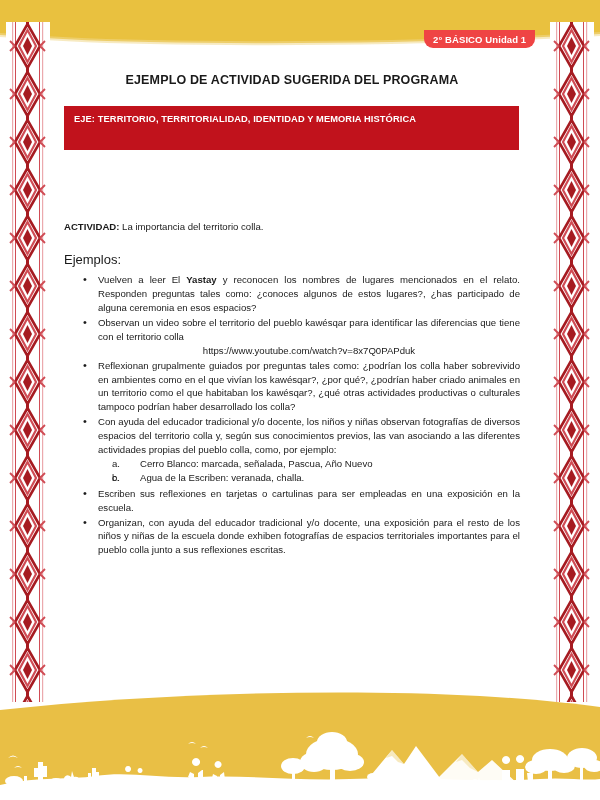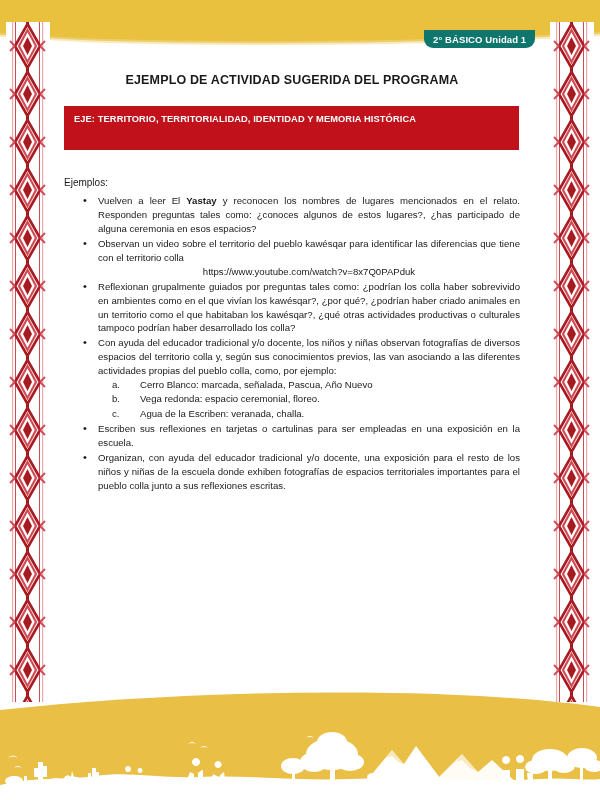--- a/index.html
+++ b/index.html
@@ -34,21 +34,21 @@
     pointer-events: none;
   }
   .header-band svg { display: block; }
 
   .badge {
     position: absolute;
     top: 30px;
     left: 424px;
     height: 18px;
     padding: 0 9px 0 9px;
-    background: #0f766e;
+    background: #ef4444;
     border-bottom-left-radius: 9px;
     border-bottom-right-radius: 9px;
     color: #ffffff;
     font-size: 9.5px;
     font-weight: bold;
     letter-spacing: .1px;
     display: flex;
     align-items: center;
     justify-content: flex-end;
     white-space: nowrap;
@@ -103,22 +103,22 @@
 
   .activity-line {
     margin-top: 70px;
     font-size: 9.6px;
     color: #1a1a1a;
     line-height: 1.45;
   }
   .activity-line .lbl { font-weight: bold; }
 
   .examples-label {
-    margin-top: 27px;
-    font-size: 10px;
+    margin-top: 18px;
+    font-size: 13px;
     color: #1a1a1a;
   }
 
   ul.bullets {
     list-style: none;
     margin: 6px 0 0 0;
     padding: 0;
   }
   ul.bullets > li {
     position: relative;
@@ -224,20 +224,23 @@
   </div>
 
   <div class="content">
 
     <div class="doc-title">EJEMPLO DE ACTIVIDAD SUGERIDA DEL PROGRAMA</div>
 
     <div class="eje-banner">
       <span class="eje-banner-text">EJE: TERRITORIO, TERRITORIALIDAD, IDENTIDAD Y MEMORIA HISTÓRICA</span>
     </div>
 
+    <div class="activity-line">
+      <span class="lbl">ACTIVIDAD:</span><span> </span><span>La importancia del territorio colla.</span>
+    </div>
 
     <div class="examples-label">Ejemplos:</div>
 
     <ul class="bullets">
 
       <li>
         <span>Vuelven a leer El </span><span class="bold">Yastay</span><span> y reconocen los nombres de lugares mencionados en el relato. Responden preguntas tales como: ¿conoces algunos de estos lugares?, ¿has participado de alguna ceremonia en esos espacios?</span>
       </li>
 
       <li class="nojust">
@@ -251,21 +254,20 @@
 
       <li>
         <span>Con ayuda del educador tradicional y/o docente, los niños y niñas observan fotografías de diversos espacios del territorio colla y, según sus conocimientos previos, las van asociando a las diferentes actividades propias del pueblo colla, como, por ejemplo:</span>
         <ol class="sublist">
           <li>
             <span class="marker">a.</span>
             <span>Cerro Blanco: marcada, señalada, Pascua, Año Nuevo</span>
           </li>
           <li>
             <span class="marker">b.</span>
-            <span>Vega redonda: espacio ceremonial, floreo.</span>
           </li>
           <li>
             <span class="marker">c.</span>
             <span>Agua de la Escriben: veranada, challa.</span>
           </li>
         </ol>
       </li>
 
 
       <li>

